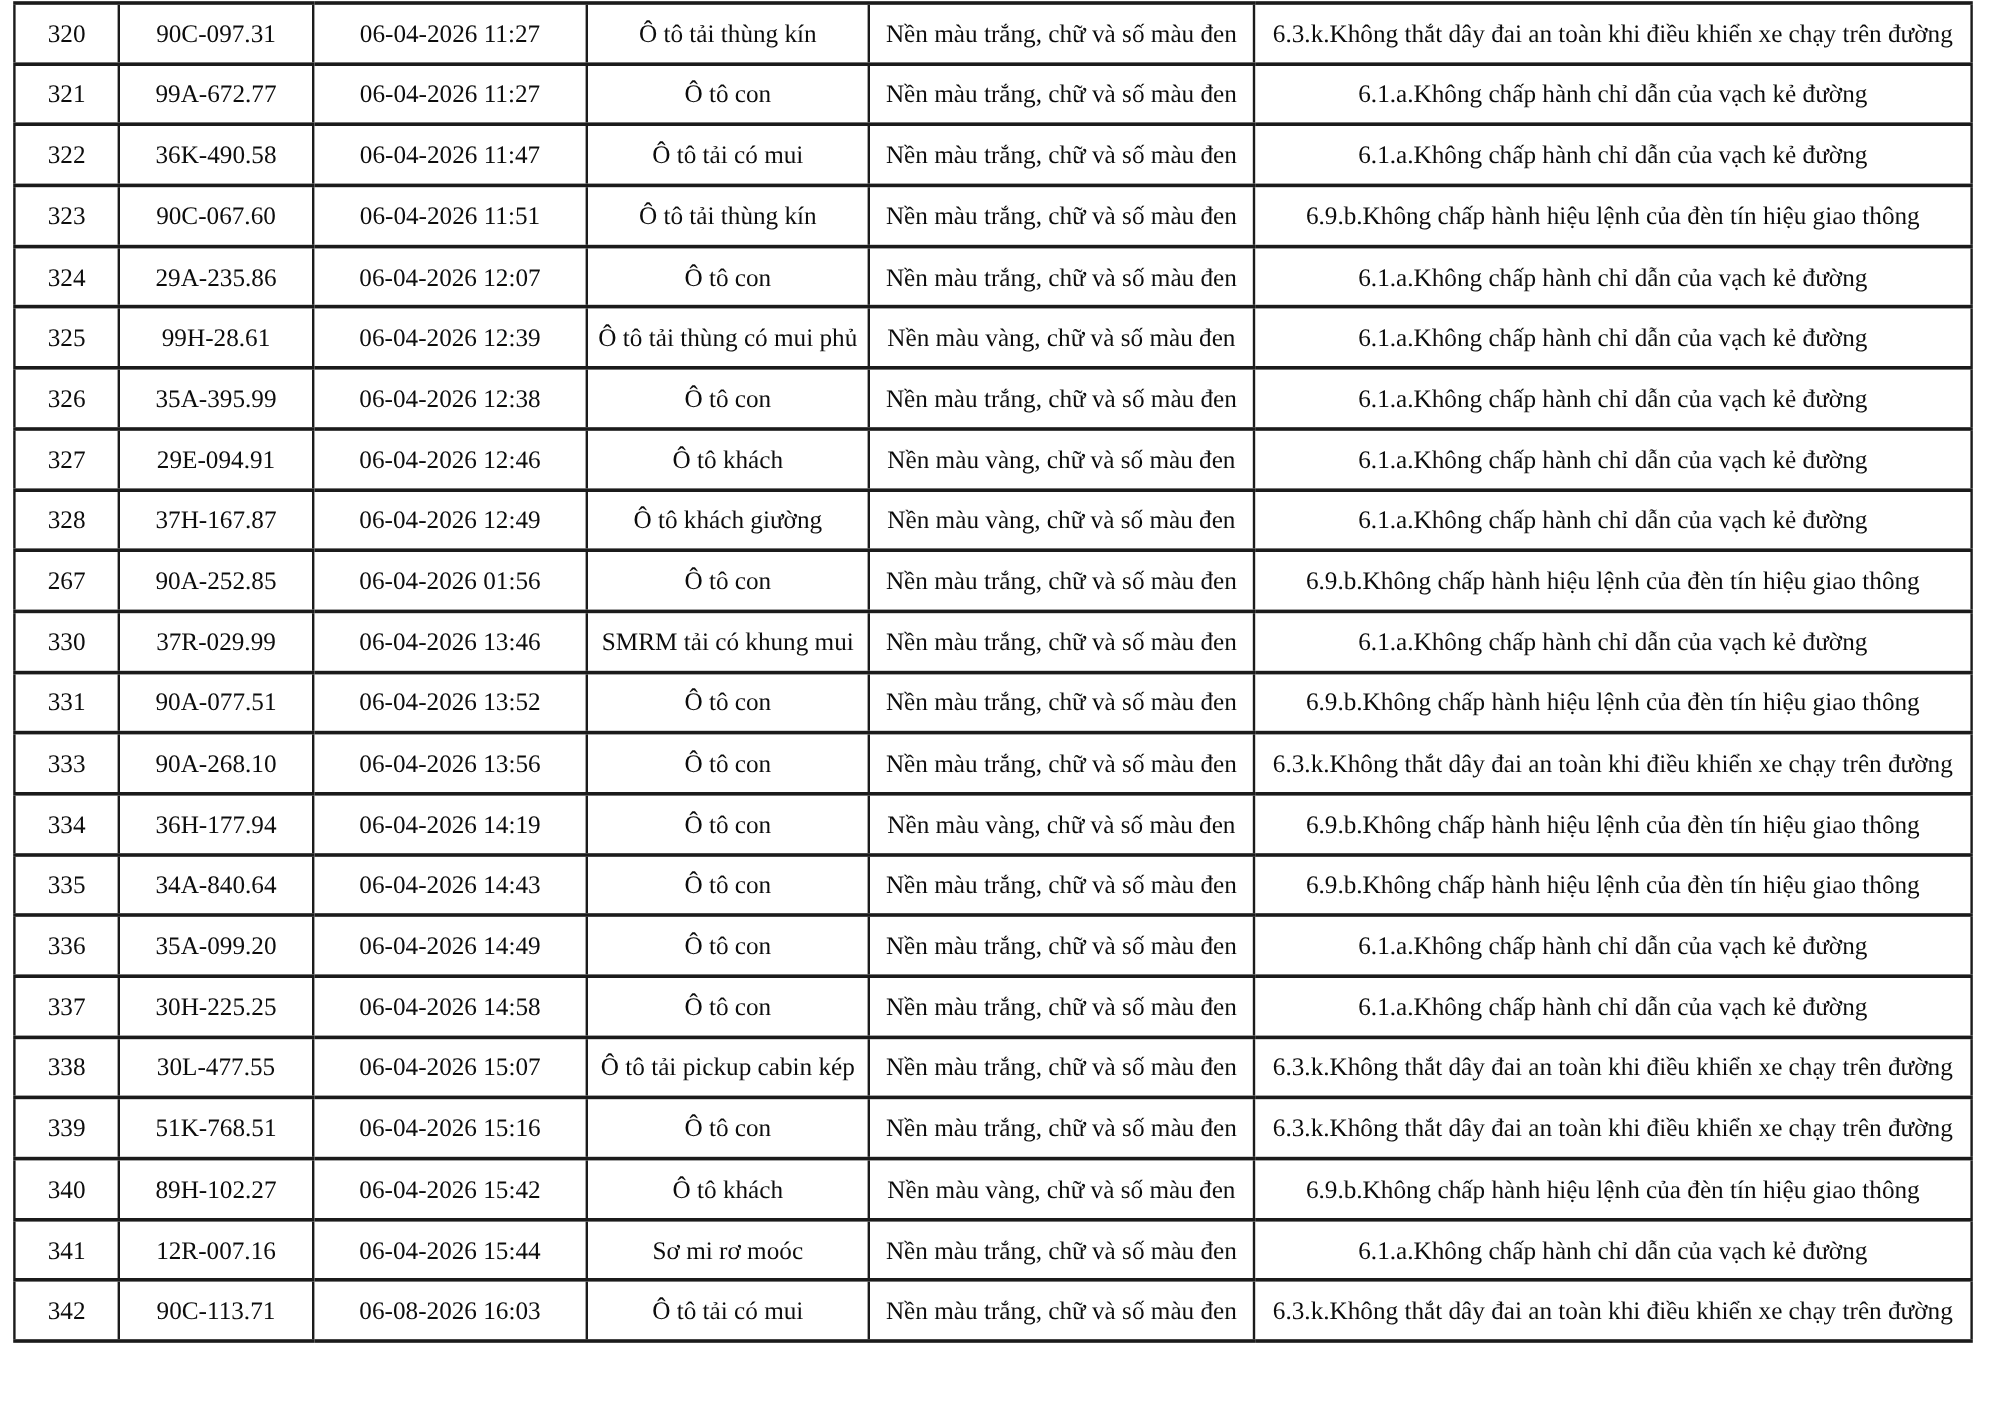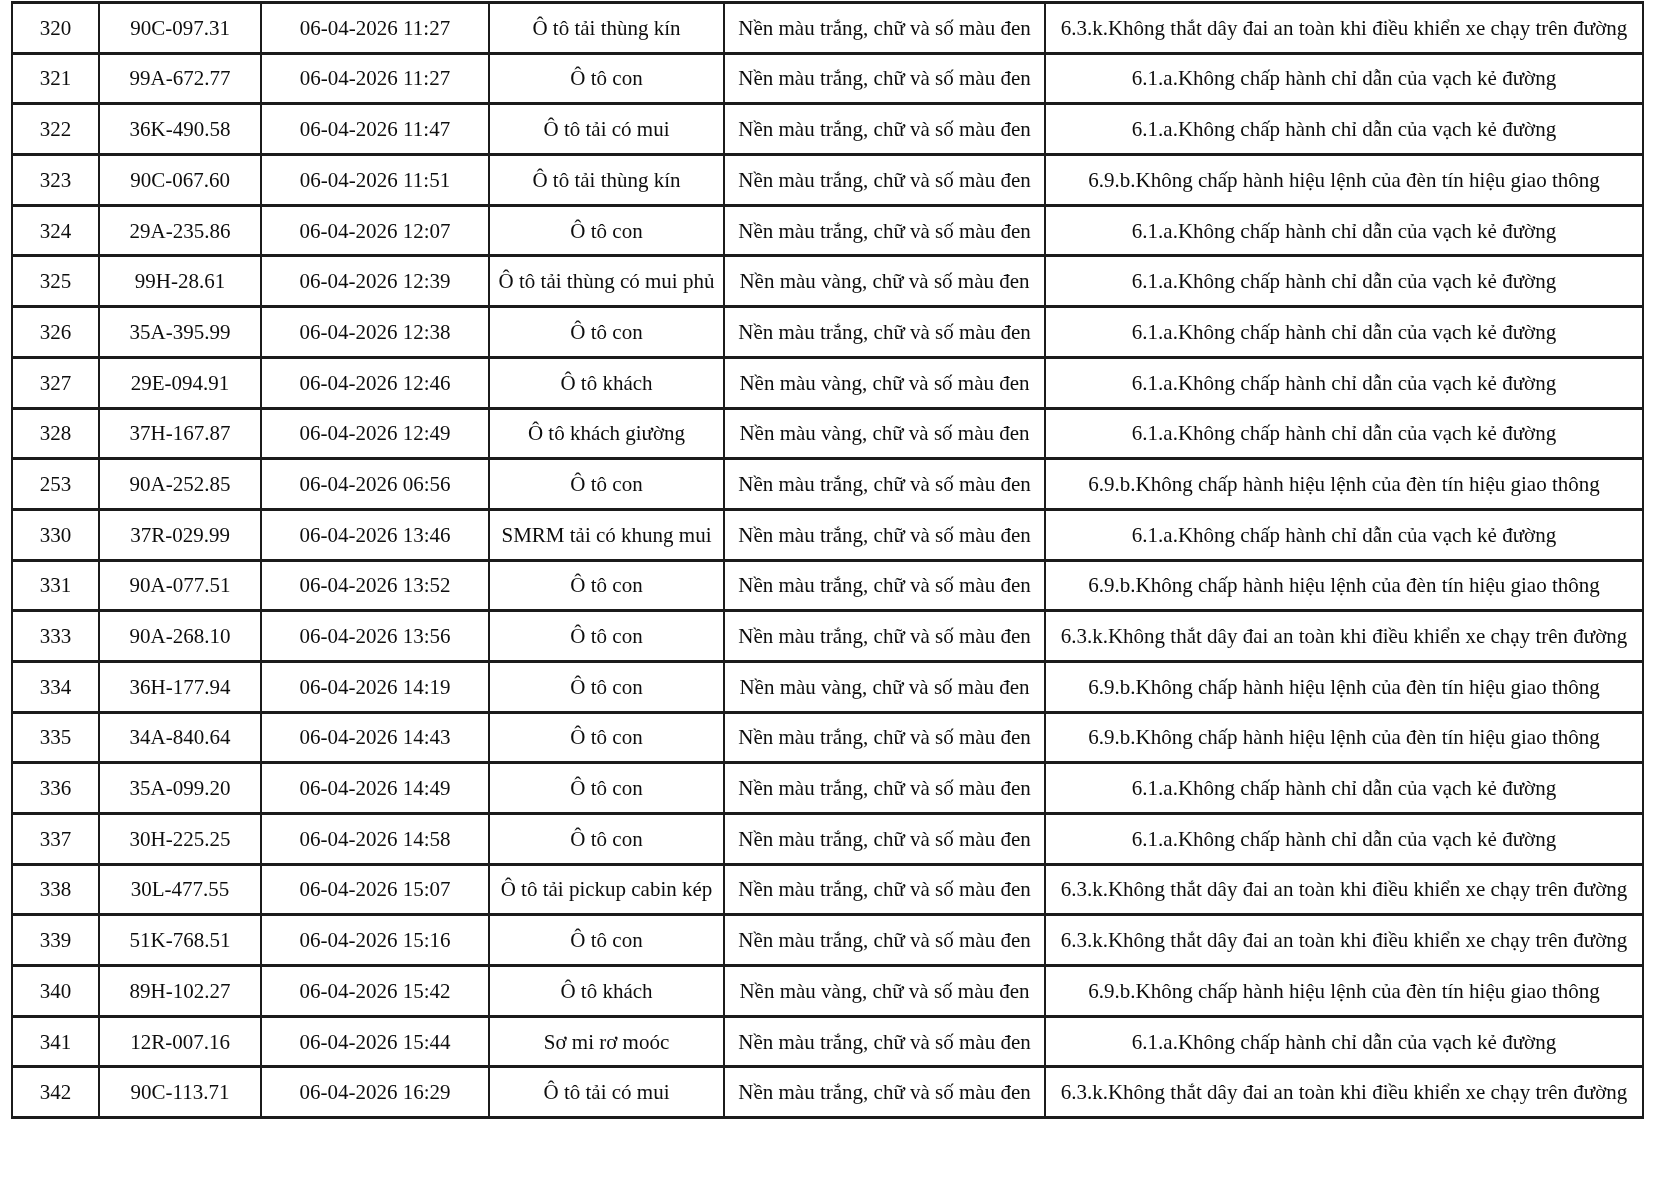--- a/index.html
+++ b/index.html
@@ -126,23 +126,23 @@
   </tr>
         <tr>
     <td class="c-stt">328</td>
     <td class="c-plate">37H-167.87</td>
     <td class="c-dt">06-04-2026 12:49</td>
     <td class="c-veh">Ô tô khách giường</td>
     <td class="c-desc">Nền màu vàng, chữ và số màu đen</td>
     <td class="c-vio">6.1.a.Không chấp hành chỉ dẫn của vạch kẻ đường</td>
   </tr>
         <tr>
-    <td class="c-stt">253</td>
+    <td class="c-stt">267</td>
     <td class="c-plate">90A-252.85</td>
-    <td class="c-dt">06-04-2026 06:56</td>
+    <td class="c-dt">06-04-2026 01:56</td>
     <td class="c-veh">Ô tô con</td>
     <td class="c-desc">Nền màu trắng, chữ và số màu đen</td>
     <td class="c-vio">6.9.b.Không chấp hành hiệu lệnh của đèn tín hiệu giao thông</td>
   </tr>
         <tr>
     <td class="c-stt">330</td>
     <td class="c-plate">37R-029.99</td>
     <td class="c-dt">06-04-2026 13:46</td>
     <td class="c-veh">SMRM tải có khung mui</td>
     <td class="c-desc">Nền màu trắng, chữ và số màu đen</td>
@@ -224,20 +224,20 @@
     <td class="c-stt">341</td>
     <td class="c-plate">12R-007.16</td>
     <td class="c-dt">06-04-2026 15:44</td>
     <td class="c-veh">Sơ mi rơ moóc</td>
     <td class="c-desc">Nền màu trắng, chữ và số màu đen</td>
     <td class="c-vio">6.1.a.Không chấp hành chỉ dẫn của vạch kẻ đường</td>
   </tr>
         <tr>
     <td class="c-stt">342</td>
     <td class="c-plate">90C-113.71</td>
-    <td class="c-dt">06-04-2026 16:29</td>
+    <td class="c-dt">06-08-2026 16:03</td>
     <td class="c-veh">Ô tô tải có mui</td>
     <td class="c-desc">Nền màu trắng, chữ và số màu đen</td>
     <td class="c-vio">6.3.k.Không thắt dây đai an toàn khi điều khiển xe chạy trên đường</td>
   </tr>
       </tbody>
   </table>
 </div>
 
 </body></html>

